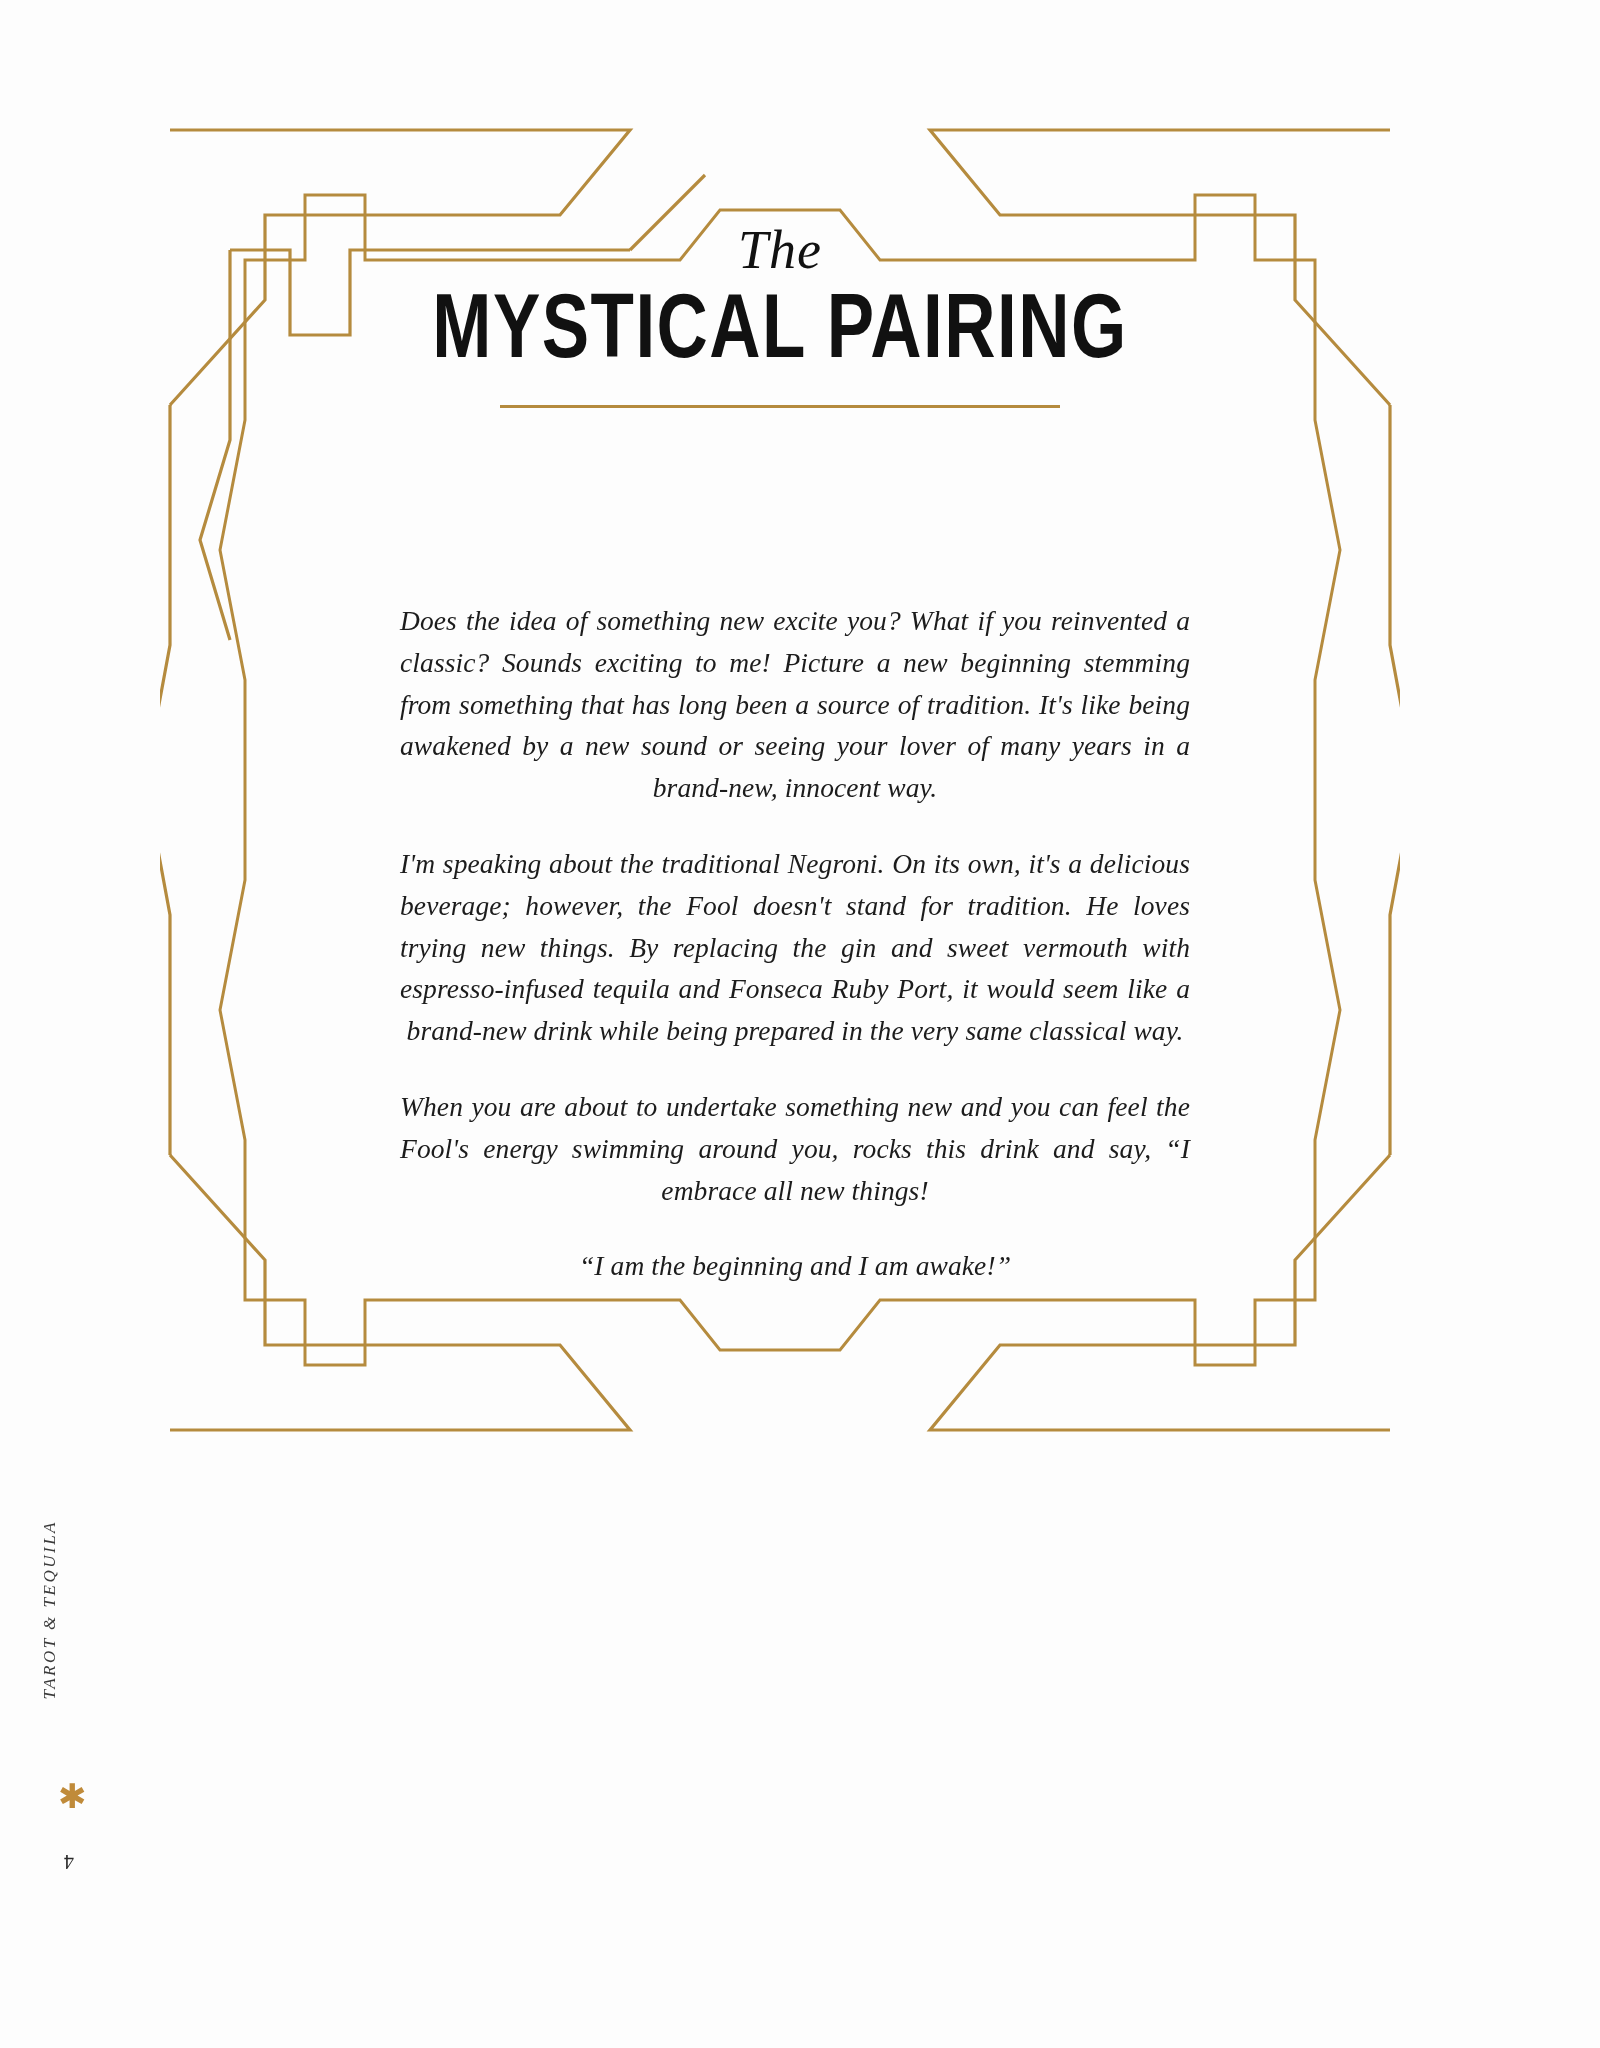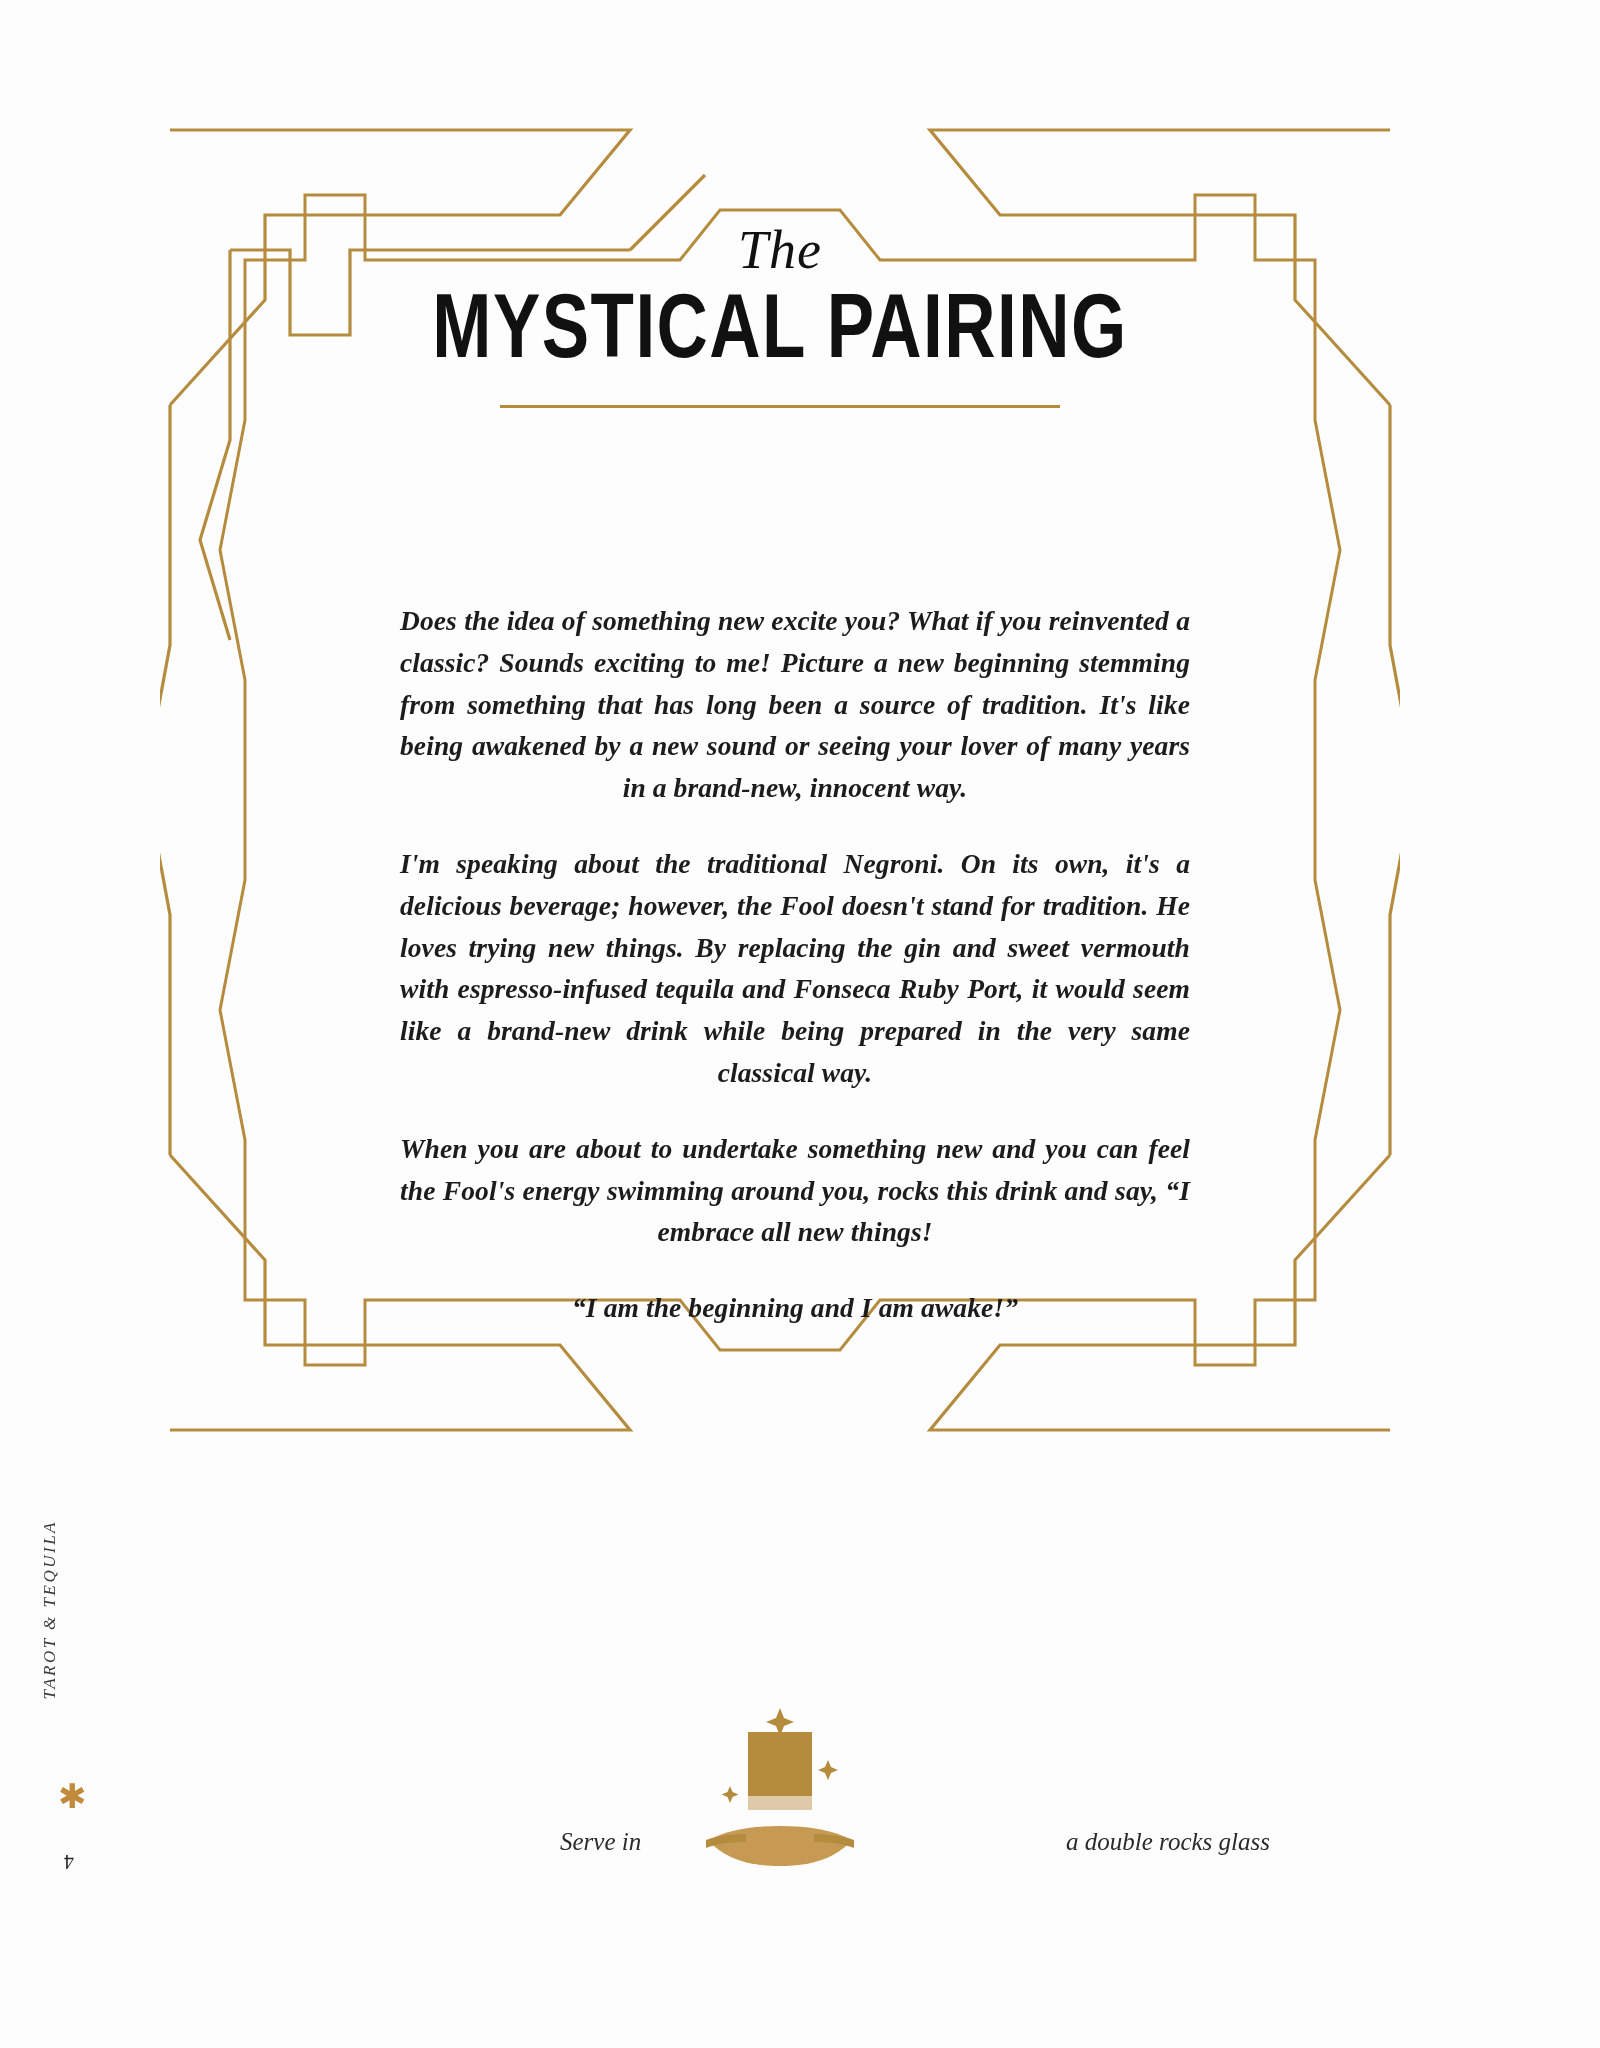--- a/index.html
+++ b/index.html
@@ -114,21 +114,21 @@
   
   .body-copy {
     position: absolute;
     left: 400px;
     top: 600px;
     width: 790px;
   }
   .para {
     font-family: "Liberation Serif", serif;
     font-style: italic;
-    font-weight: bold;
+    font-weight: normal;
     font-size: 27.5px;
     line-height: 1.52;
     color: #1c1c1c;
     text-align: justify;
     text-align-last: center;
     margin: 0 0 34px 0;
     letter-spacing: 0.1px;
   }
   .para.last-quote {
     text-align: center;
@@ -217,36 +217,14 @@
     <div class="title-rule"></div>
   </div>
 
   <div class="body-copy">
     <p class="para">Does the idea of something new excite you? What if you reinvented a classic? Sounds exciting to me! Picture a new beginning stemming from something that has long been a source of tradition. It's like being awakened by a new sound or seeing your lover of many years in a brand-new, innocent way.</p>
     <p class="para">I'm speaking about the traditional Negroni. On its own, it's a delicious beverage; however, the Fool doesn't stand for tradition. He loves trying new things. By replacing the gin and sweet vermouth with espresso-infused tequila and Fonseca Ruby Port, it would seem like a brand-new drink while being prepared in the very same classical way.</p>
     <p class="para">When you are about to undertake something new and you can feel the Fool's energy swimming around you, rocks this drink and say, “I embrace all new things!</p>
     <p class="para last-quote">“I am the beginning and I am awake!”</p>
   </div>
 
-  <div class="footer">
-    <div class="serve-left">Serve in</div>
-    <div class="glass-art">
-      <svg viewBox="0 0 220 200" aria-hidden="true">
-
-        <g fill="#b58b3e">
-          <path d="M110,18 l4,10 l10,4 l-10,4 l-4,10 l-4,-10 l-10,-4 l10,-4 z"></path>
-          <path d="M158,70 l3,7 l7,3 l-7,3 l-3,7 l-3,-7 l-7,-3 l7,-3 z"></path>
-          <path d="M60,96 l2.5,6 l6,2.5 l-6,2.5 l-2.5,6 l-2.5,-6 l-6,-2.5 l6,-2.5 z"></path>
-        </g>
-
-        <rect x="78" y="42" width="64" height="78" fill="#b58b3e"></rect>
-        <rect x="78" y="106" width="64" height="14" fill="#ffffff" opacity="0.55"></rect>
-
-        <path d="M38,150 C58,140 80,136 110,136 C140,136 162,140 182,150
-                 C168,166 146,176 110,176 C74,176 52,166 38,150 Z" fill="#c79a54"></path>
-        <path d="M36,150 C48,146 62,144 76,144 L76,152 C60,152 46,154 36,158 Z" fill="#b58b3e"></path>
-        <path d="M184,150 C172,146 158,144 144,144 L144,152 C160,152 174,154 184,158 Z" fill="#b58b3e"></path>
-      </svg>
-    </div>
-    <div class="serve-right">a double rocks glass</div>
-  </div>
 
 </div>
 
 </body></html>

